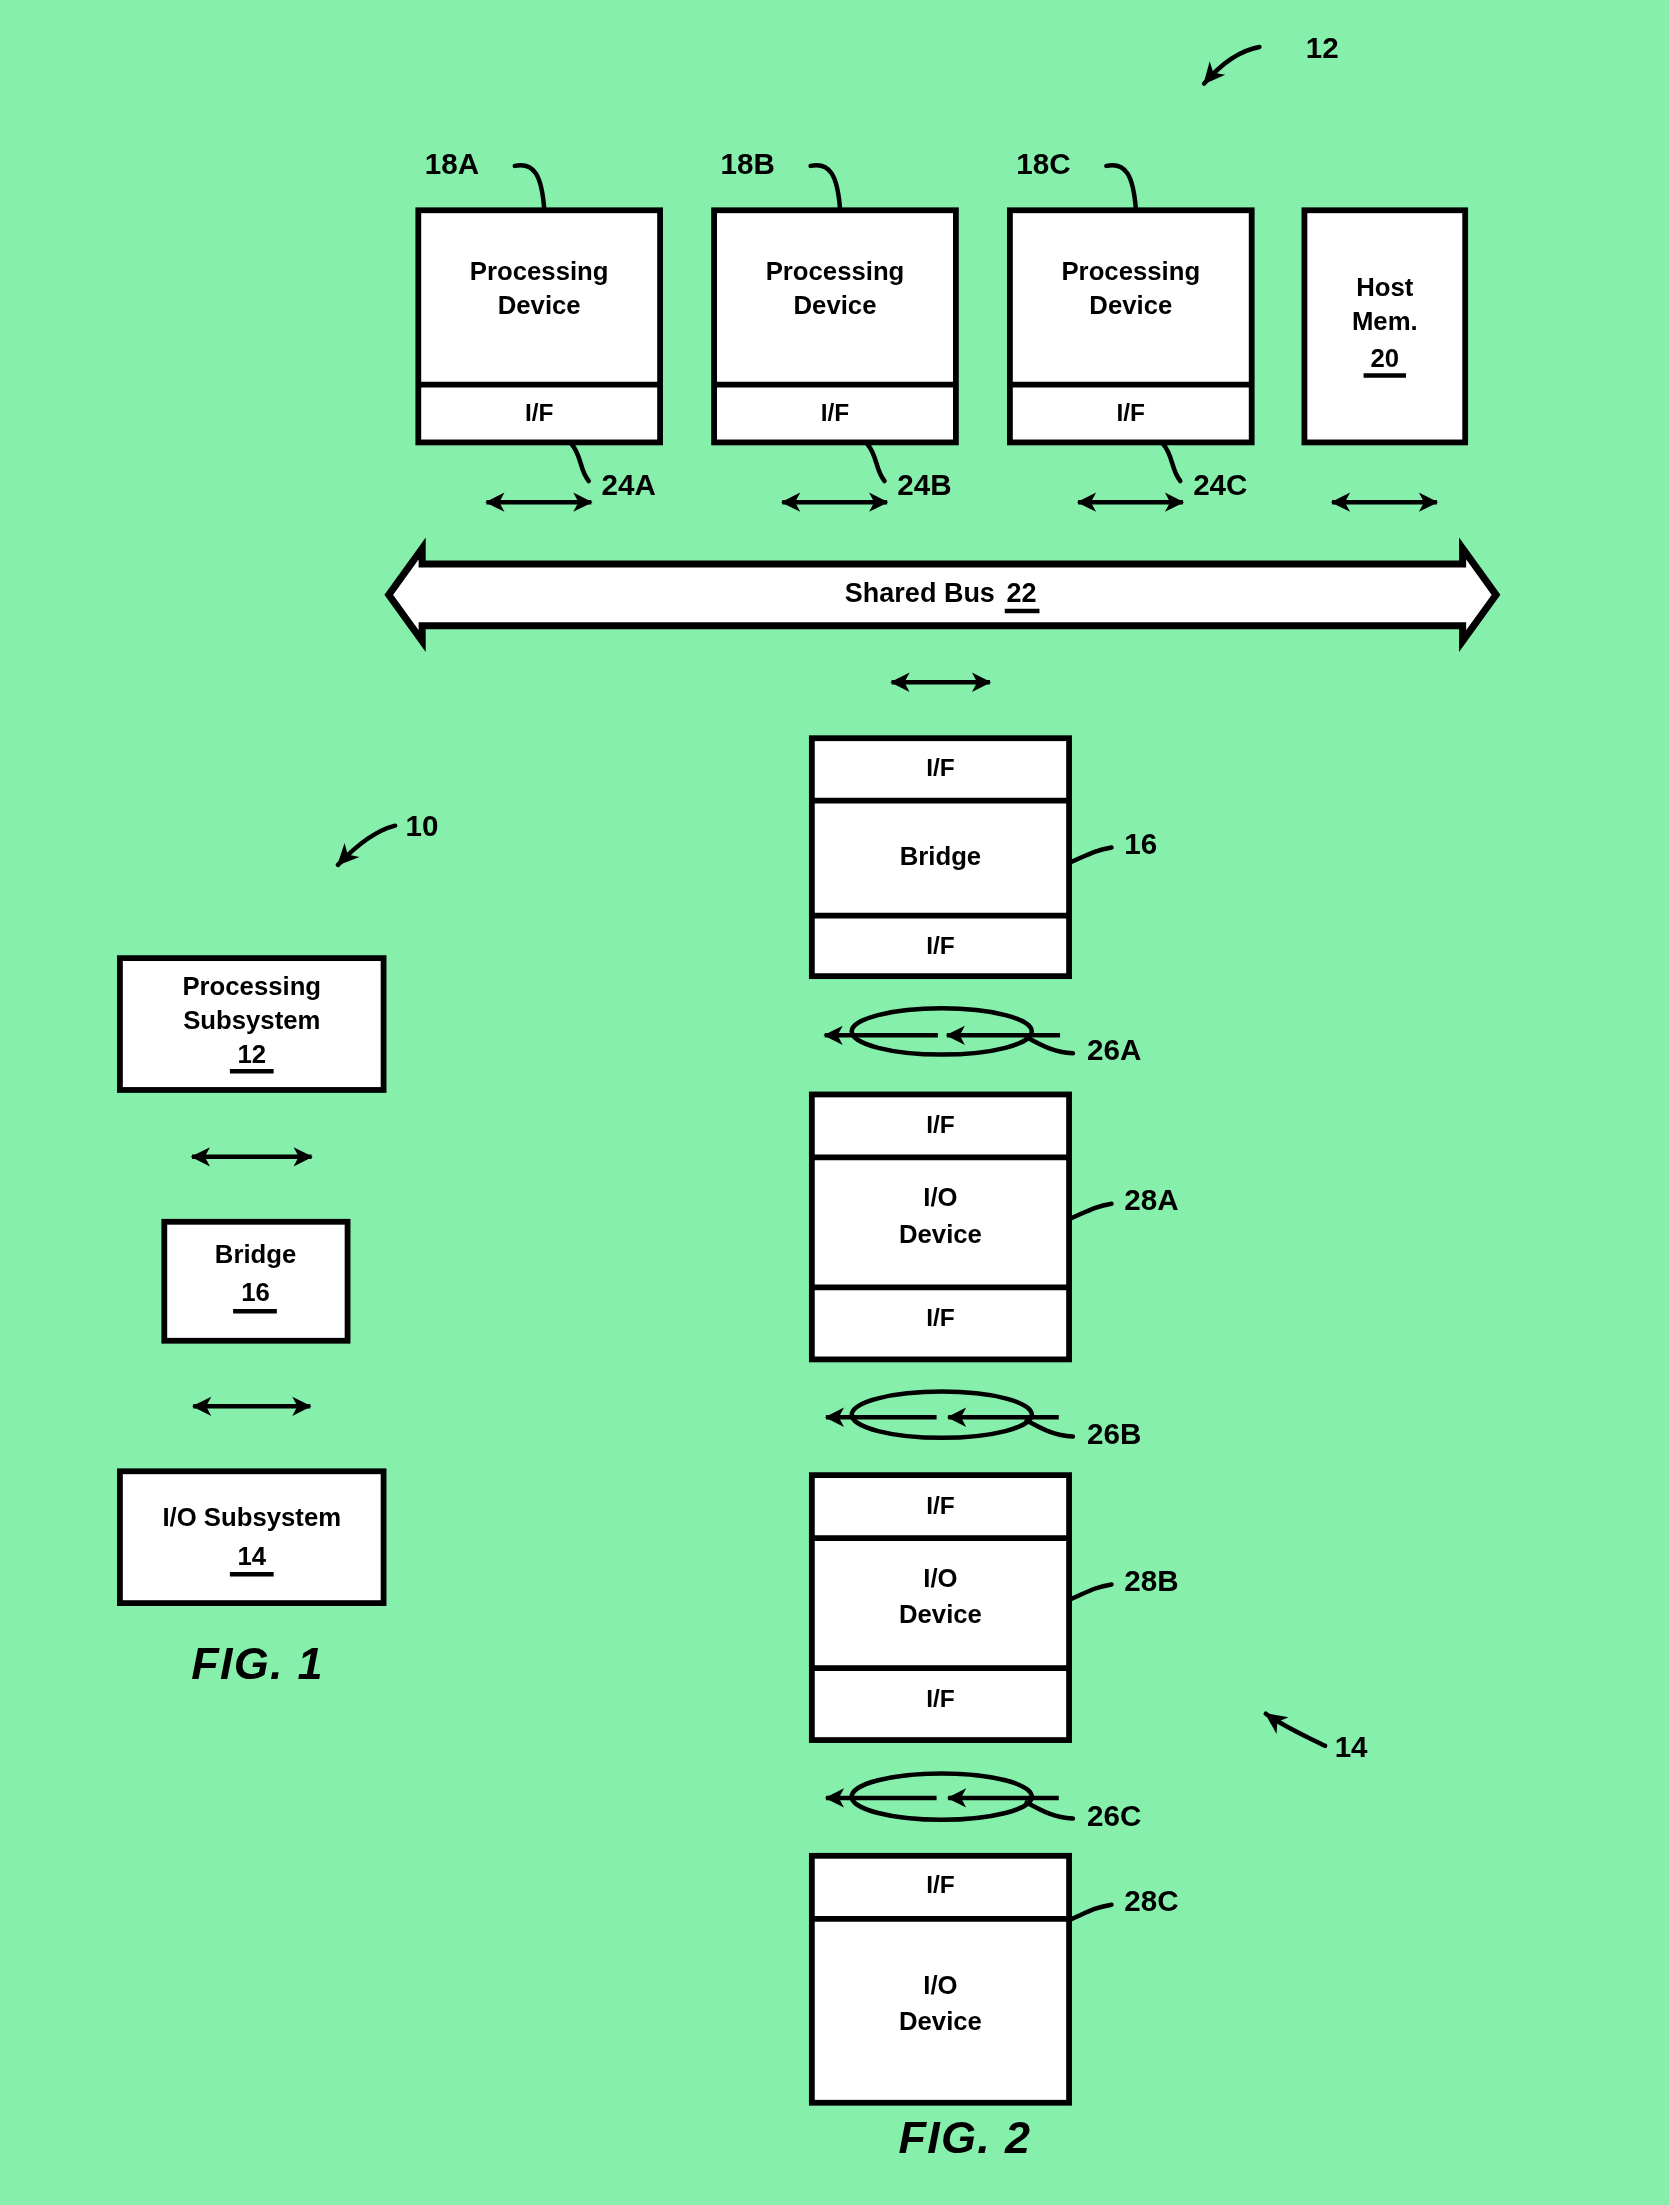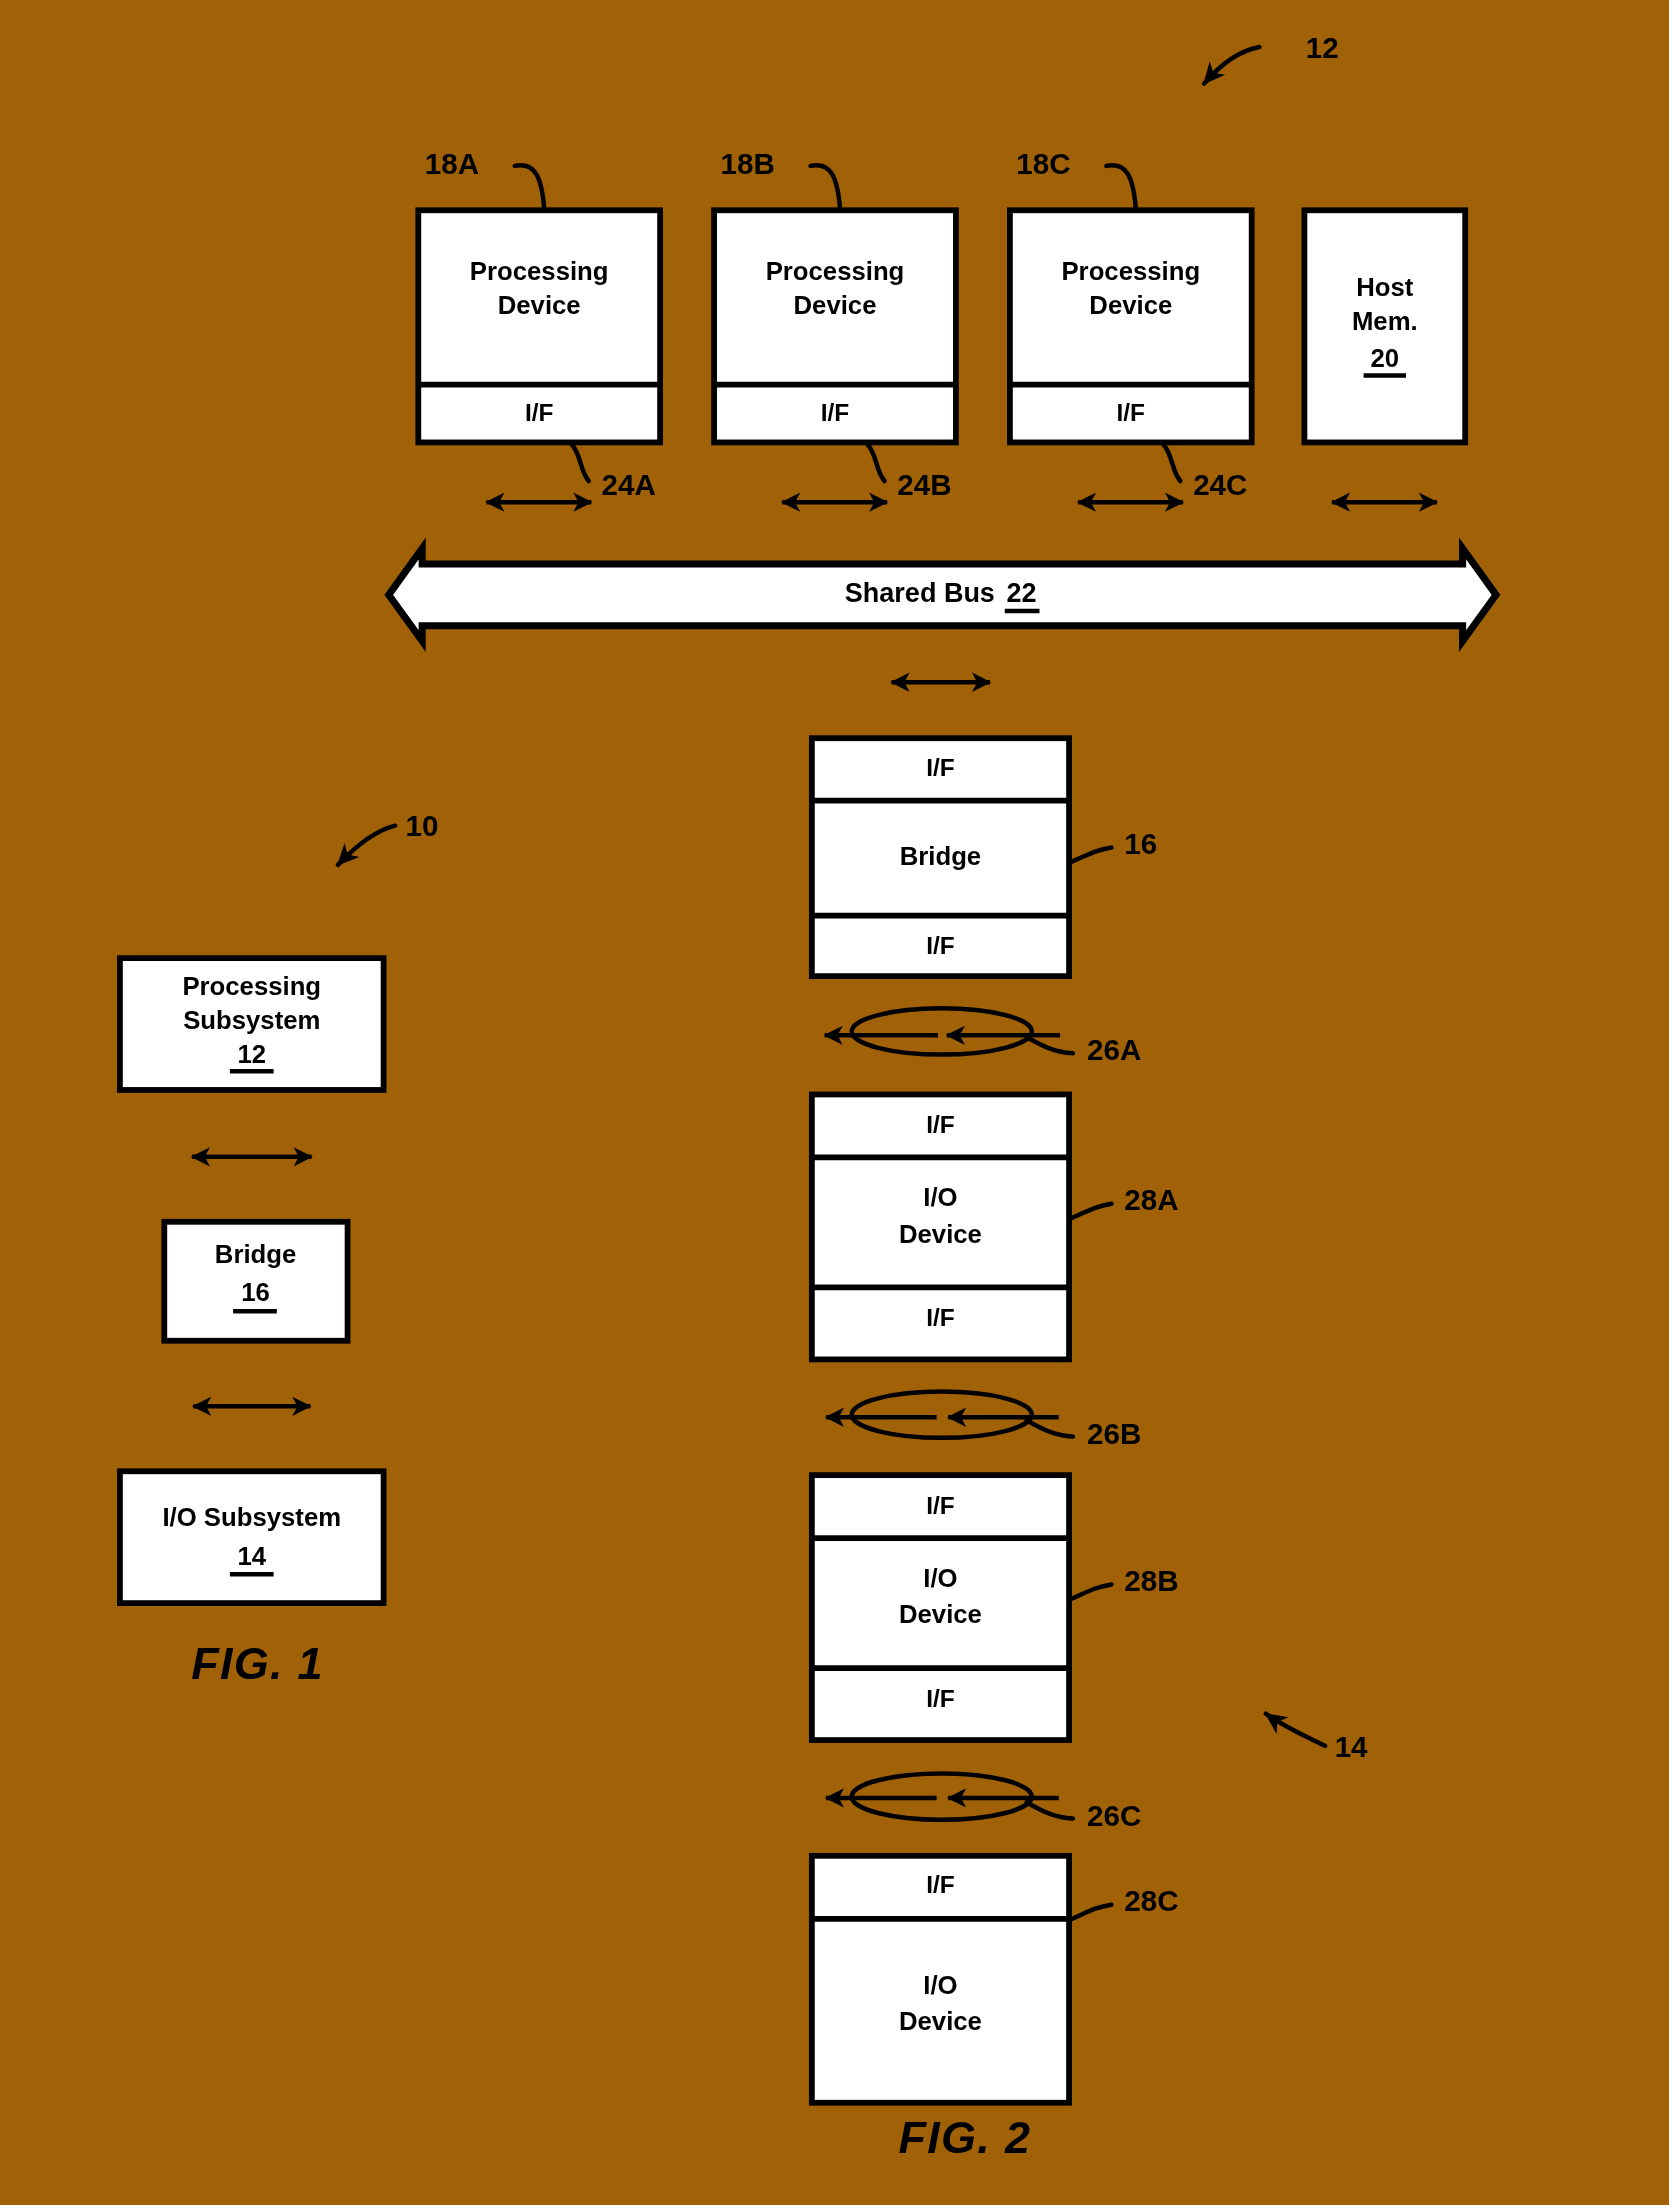--- a/index.html
+++ b/index.html
@@ -8,21 +8,21 @@
     padding: 0;
     background: #ffffff;
   }
   body {
     font-family: "Liberation Sans", sans-serif;
   }
   #page {
     position: relative;
     width: 1670px;
     height: 2205px;
-    background: #a16207;
+    background: #86efac;
     overflow: hidden;
   }
   svg.figure-layer {
     position: absolute;
     left: 0;
     top: 0;
     width: 1670px;
     height: 2205px;
   }
   

